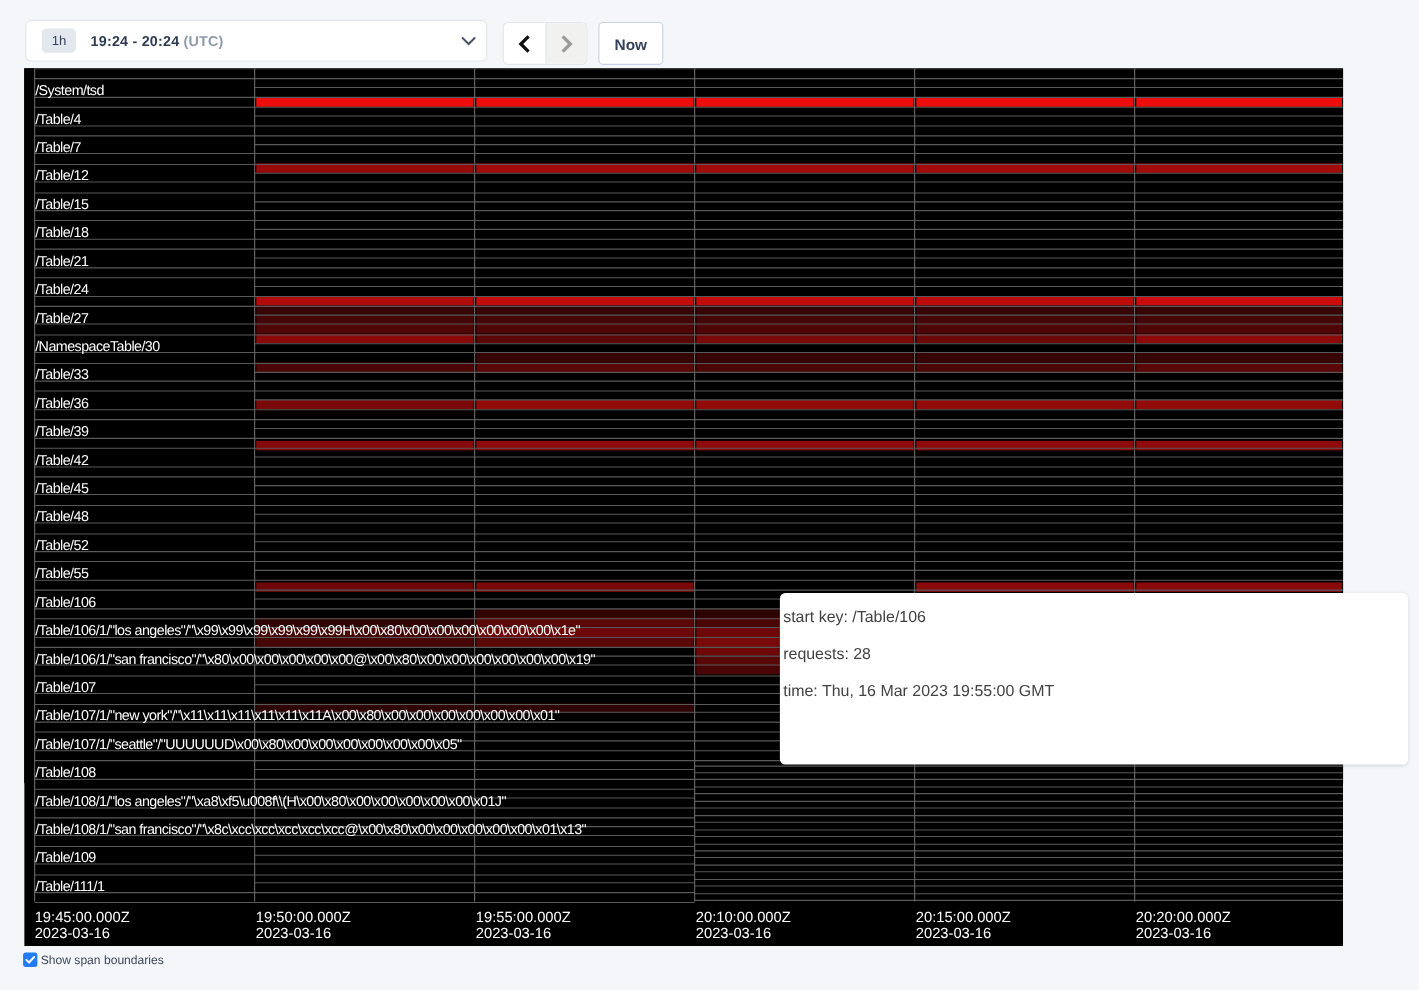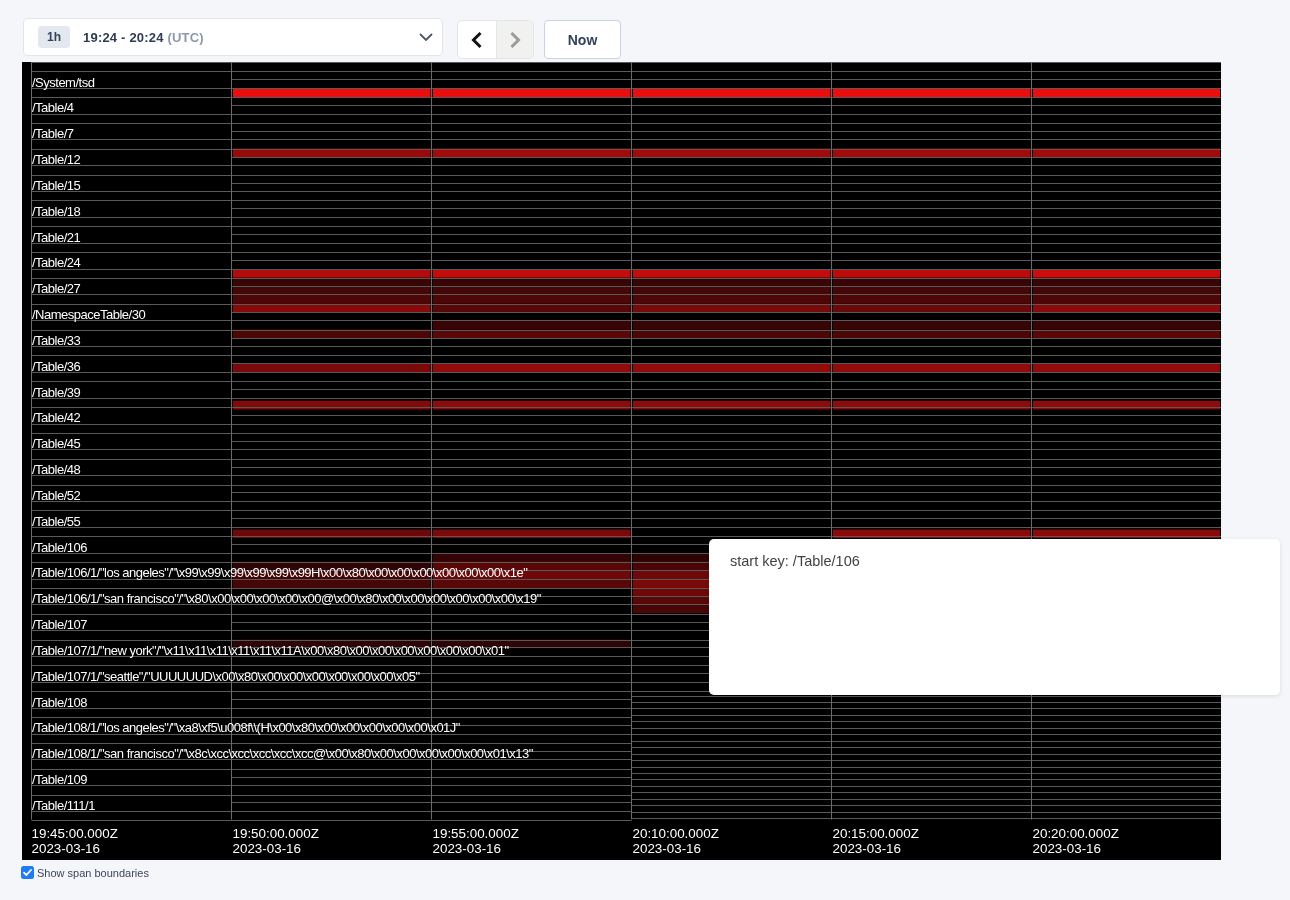--- a/index.html
+++ b/index.html
@@ -1,33 +1,33 @@
 <!DOCTYPE html>
 <html lang="en"><head><meta charset="utf-8"><title>Key Visualizer</title>
 <style>
   html,body{margin:0;padding:0;background:#f4f6fa;width:1290px;height:900px;overflow:hidden}
   body{will-change:transform}
   *{box-sizing:border-box;font-family:"Liberation Sans",sans-serif}
   .sel{position:absolute;left:23px;top:18px;width:420px;height:38px;background:#fff;
        border:1px solid #e2e6ec;border-radius:5px;display:flex;align-items:center;padding:0 9px 0 14px}
-  .badge{background:#e3e7ee;color:#33415a;font-weight:bold;font-size:12px;border-radius:4px;
+  .badge{background:#e3e7ee;color:#33415a;font-weight:normal;font-size:12px;border-radius:4px;
        padding:4px 9px;margin-right:13px}
   .range{color:#2e3b52;font-weight:bold;font-size:13px;letter-spacing:.2px}
   .utc{color:#8d99ab;font-weight:bold}
   .chev{margin-left:auto}
   .bgrp{position:absolute;left:457px;top:20px;width:77px;height:39px;display:flex;
        border:1px solid #e2e6ec;border-radius:5px;overflow:hidden;background:#fff}
   .bgrp>div{width:50%;display:flex;align-items:center;justify-content:center}
   .bgrp .nxt{background:#f1f1f0;border-left:1px solid #e2e6ec}
-  .now{position:absolute;left:544px;top:20px;width:77px;height:39px;background:#fff;
+  .now{position:absolute;left:544px;top:20px;width:59px;height:39px;background:#fff;
        border:1px solid #c7d2e4;border-radius:4px;color:#33415a;font-weight:bold;font-size:14px;
        display:flex;align-items:center;justify-content:center}
   .canvas{position:absolute;left:22px;top:62px;width:1199px;height:650px;background:#000}
   .tip{position:absolute;left:709px;top:539px;width:571px;height:156px;background:#fff;
-       border-radius:5px;box-shadow:0 1px 4px rgba(0,0,0,.12);padding:5px 21px;
+       border-radius:5px;box-shadow:0 1px 4px rgba(0,0,0,.12);padding:5px 3px;
        font-size:14.5px;color:#424242;line-height:34px}
   .cbrow{position:absolute;left:21px;top:866px;display:flex;align-items:center;color:#3c4758;
        font-size:11px}
   .cbx{width:13px;height:13px;background:#217bf4;border-radius:2.5px;margin-right:3px;
        display:inline-flex;align-items:center;justify-content:center}
 </style></head>
 <body>
 <div class="sel">
   <span class="badge">1h</span>
   <span class="range">19:24 - 20:24 <span class="utc">(UTC)</span></span>
@@ -169,20 +169,22 @@
 <text x="610.5" y="790.5">2023-03-16</text>
 <text x="810.5" y="776">20:15:00.000Z</text>
 <text x="810.5" y="790.5">2023-03-16</text>
 <text x="1010.5" y="776">20:20:00.000Z</text>
 <text x="1010.5" y="790.5">2023-03-16</text>
 </g>
 </svg>
 </div>
 <div class="tip">
 <div>start key: /Table/106</div>
+<div>requests: 28</div>
+<div>time: Thu, 16 Mar 2023 19:55:00 GMT</div>
 </div>
 <div class="cbrow">
   <span class="cbx">
       <svg width="11" height="11" viewBox="0 0 11 11">
         <path d="M2 5.6 L4.4 8 L9 3" stroke="#fff" stroke-width="1.8" fill="none" stroke-linecap="round" stroke-linejoin="round"></path>
       </svg>
     </span>
   <span>Show span boundaries</span>
 </div>
 

